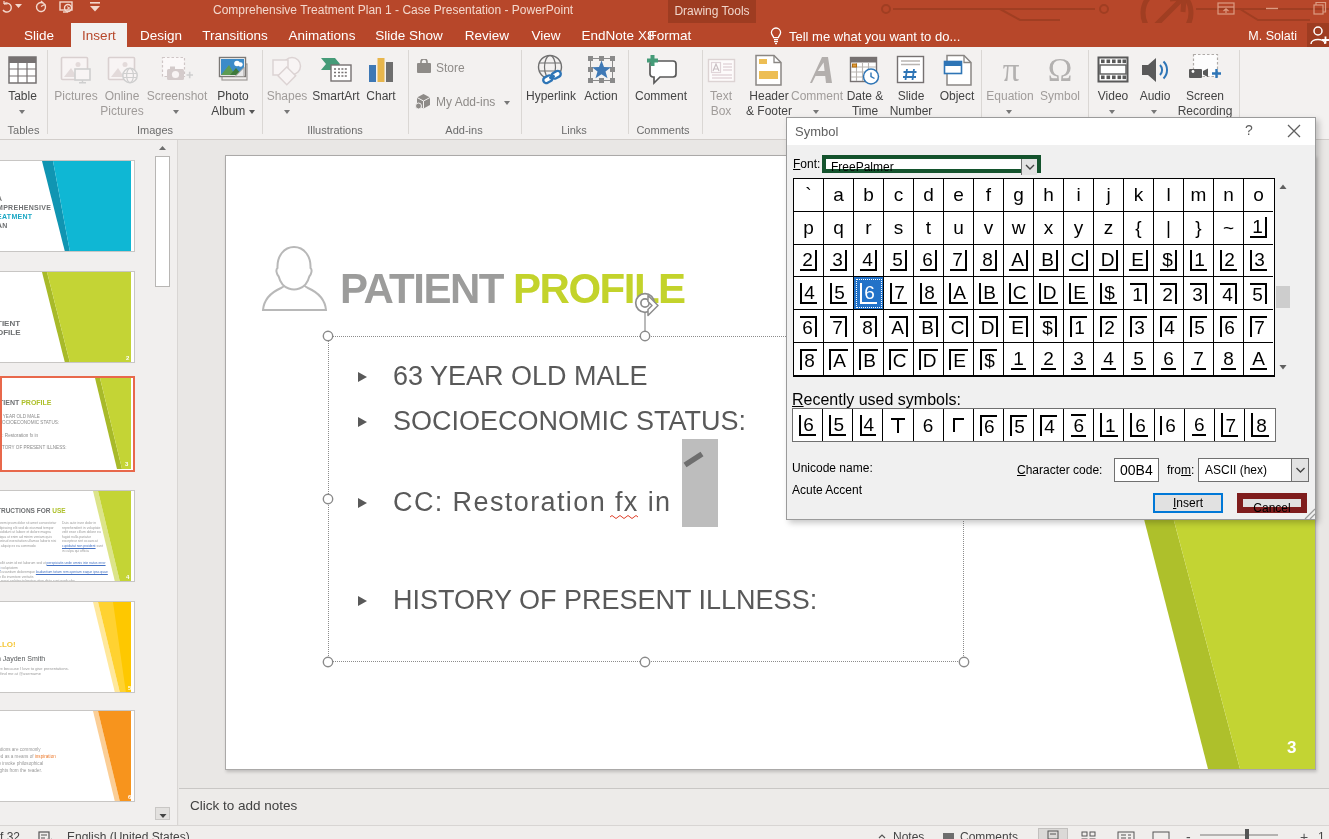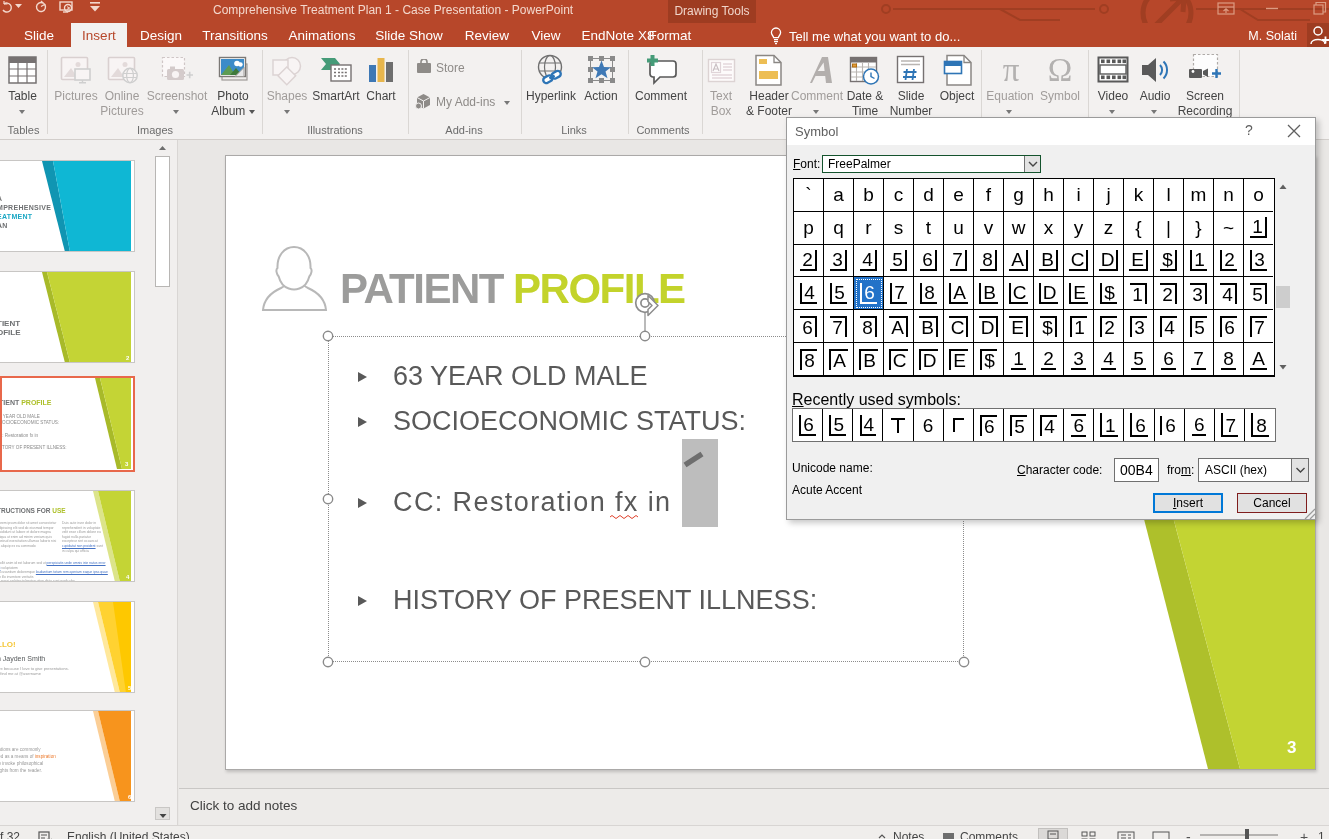--- a/index.html
+++ b/index.html
@@ -46,21 +46,21 @@
 #recent { position:absolute; left:5px; top:290px; width:484px; height:34px; background:#fff; border:1px solid #707070; display:flex; }
 .rcell { width:30.2px; height:100%; border-right:1px solid #000; display:flex; align-items:center; justify-content:center; font-size:19px; color:#000; }
 .rcell.last { border-right:none; }
 .g { display:inline-block; line-height:19px; padding:0 2px; }
 .g.bl2 { border-bottom:2px solid #000; border-left:2px solid #000; padding:3px 2px 0 3px; }
 .g.br { border-bottom:2px solid #000; border-right:2px solid #000; }
 .g.bl { border-bottom:2px solid #000; border-left:2px solid #000; }
 .g.tr { border-top:2px solid #000; border-right:2px solid #000; }
 .g.tl { border-top:2px solid #000; border-left:2px solid #000; }
 .g.u  { border-bottom:2px solid #000; }
-.btn { position:absolute; height:20px; background:#E1E1E1; border:1px solid #7f1d1d; font-size:12px; color:#000; text-align:center; line-height:18px; }
+.btn { position:absolute; height:20px; background:#E1E1E1; border:6px solid #7f1d1d; font-size:12px; color:#000; text-align:center; line-height:18px; }
 .bullet { white-space:nowrap; }
 .tri { display:inline-block; width:0; height:0; border-top:5.5px solid transparent; border-bottom:5.5px solid transparent; border-left:9px solid #595959; vertical-align:middle; margin-right:26px; }
 .btext { font-size:27px; color:#595959; vertical-align:middle; }
 </style>
 </head>
 <body>
 
 <div id="titlebar">
 
   <svg width="1329" height="23" style="position:absolute;left:0;top:0;">
@@ -558,21 +558,21 @@
 
 <div id="dialog">
   <div id="dlg-title">
     <div style="position:absolute;left:8px;top:6px;font-size:13px;color:#606060;">Symbol</div>
     <div style="position:absolute;left:458px;top:4px;font-size:14px;color:#606060;">?</div>
     <svg width="14" height="14" style="position:absolute;left:500px;top:6px;">
         <path d="M 1 1 L 13 13 M 13 1 L 1 13" stroke="#606060" stroke-width="1.3"></path>
       </svg>
   </div>
   <div style="position:absolute;left:6px;top:39px;font-size:12px;color:#000;"><u>F</u>ont:</div>
-  <div style="position:absolute;left:35px;top:37px;width:219px;height:18px;background:#fff;border:1px solid #14532d;">
+  <div style="position:absolute;left:35px;top:37px;width:219px;height:18px;background:#fff;border:4px solid #14532d;">
     <div style="position:absolute;left:5px;top:1px;font-size:12px;color:#000;">FreePalmer</div>
     <div style="position:absolute;right:0;top:0;width:16px;height:16px;background:#E3E3E3;border-left:1px solid #707070;"><svg width="16" height="16">
           <path d="M 4 6 L 8 10 L 12 6" stroke="#444" stroke-width="1.4" fill="none"></path>
         </svg></div>
   </div>
 
   <div id="grid">
     <div class="grow" style="top:0;">
       <div class="cell">
           <span class="g">`</span>

